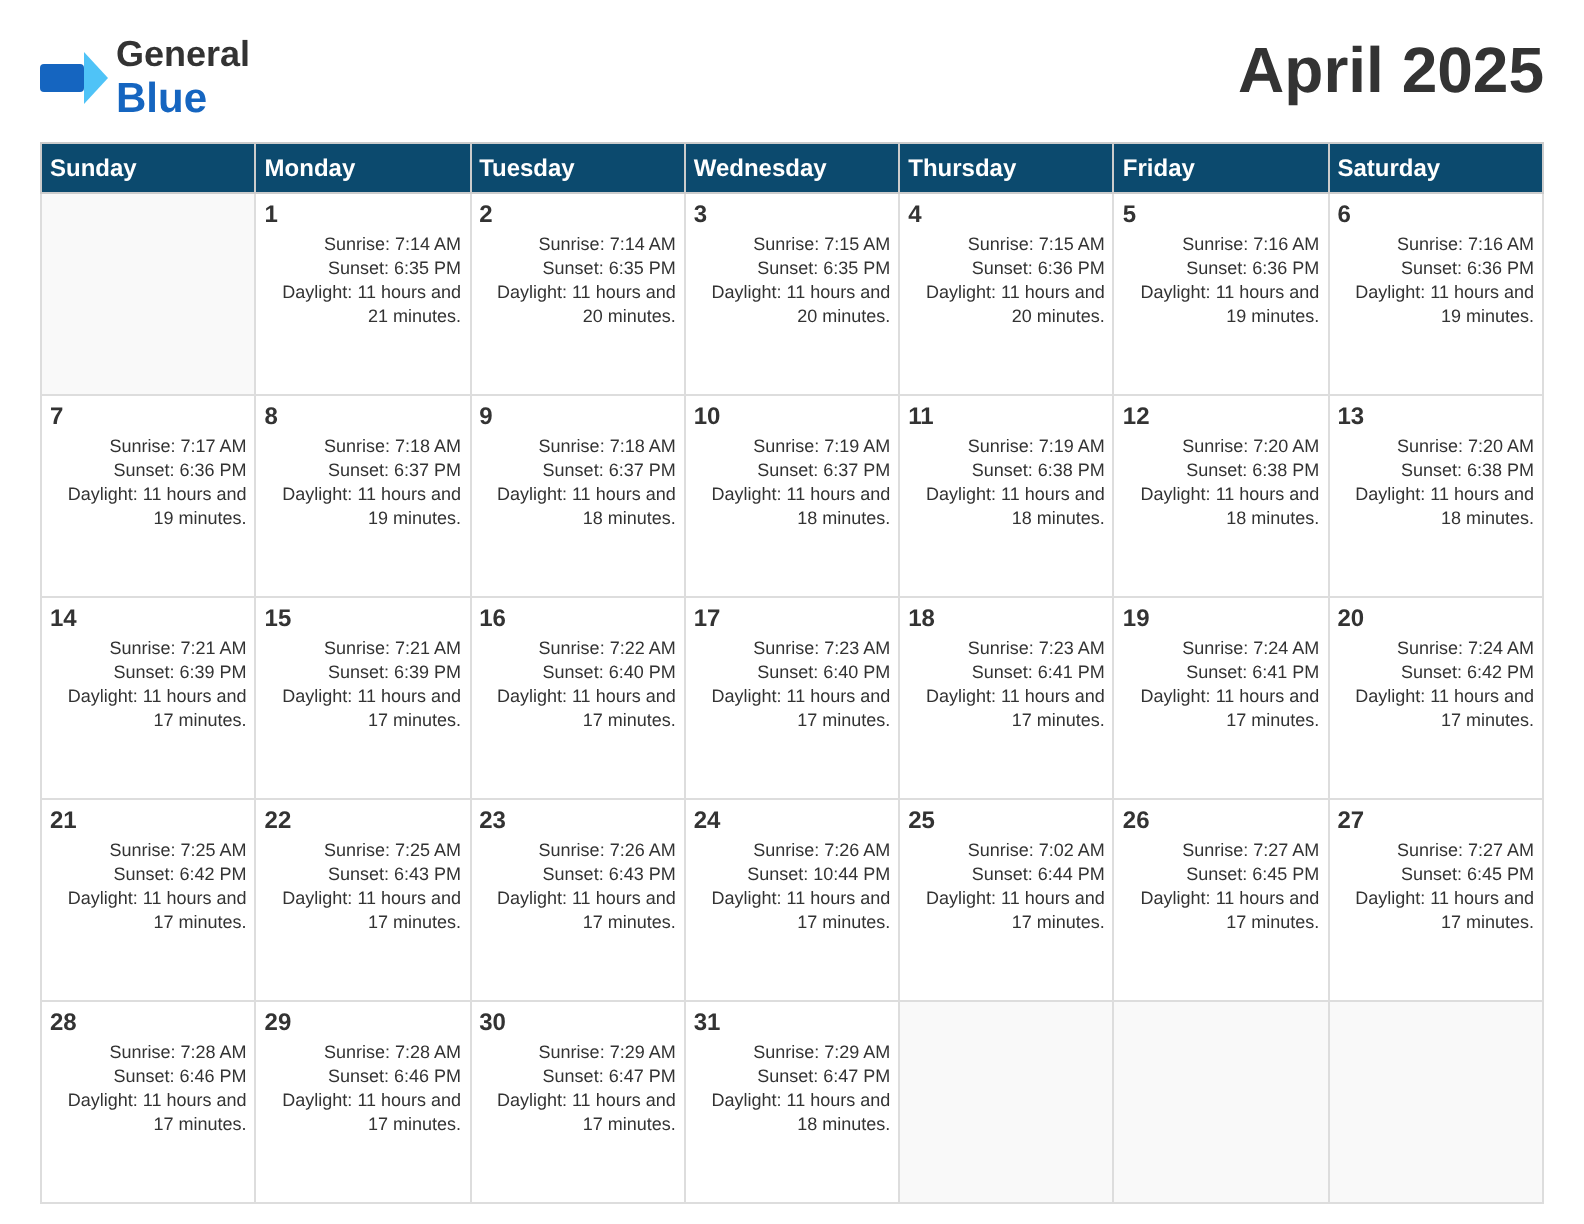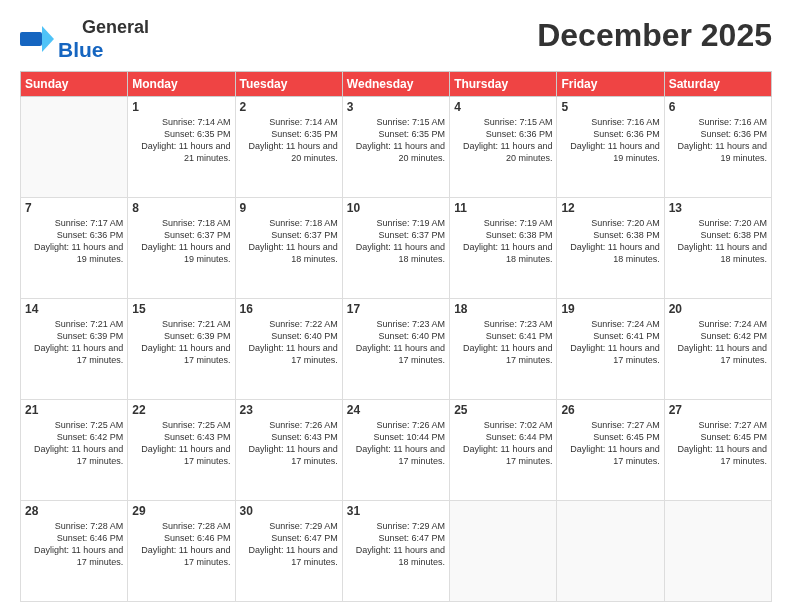--- a/index.html
+++ b/index.html
@@ -47,21 +47,21 @@
       color: #555;
     }
     .calendar {
       flex: 1;
       border: 1px solid #ccc;
       border-collapse: collapse;
       width: 100%;
       table-layout: fixed;
     }
     .calendar th {
-      background: #ef4444;
+      background: #0c4a6e;
       color: #fff;
       font-size: 12px;
       font-weight: bold;
       padding: 5px 4px;
       text-align: left;
       border: 1px solid #ccc;
     }
     .calendar td {
       vertical-align: top;
       border: 1px solid #ddd;
@@ -95,27 +95,27 @@
 
 <div class="page">
   <div class="header">
     <div class="logo">
       <div class="logo-row">
         <svg width="34" height="26" viewBox="0 0 34 26">
           <rect x="0" y="6" width="22" height="14" rx="2" fill="#1565c0"></rect>
           <polygon points="22,0 34,13 22,26" fill="#4fc3f7"></polygon>
         </svg>
         <div>
-          <div style="font-size:18px;font-weight:bold;color:#333;line-height:1.1;margin-left:24px;">General</div>
+          <div style="font-size:18px;font-weight:bold;color:#333;line-height:1.1;">General</div>
           <div style="font-size:21px;font-weight:bold;color:#1565c0;line-height:1.1;">Blue</div>
         </div>
       </div>
     </div>
     <div class="title-area">
-      <div class="month-title">December 2025</div>
+      <div class="month-title">April 2025</div>
     </div>
   </div>
 
   <table class="calendar">
     <thead>
       <tr>
         <th>Sunday</th>
         <th>Monday</th>
         <th>Tuesday</th>
         <th>Wednesday</th>

